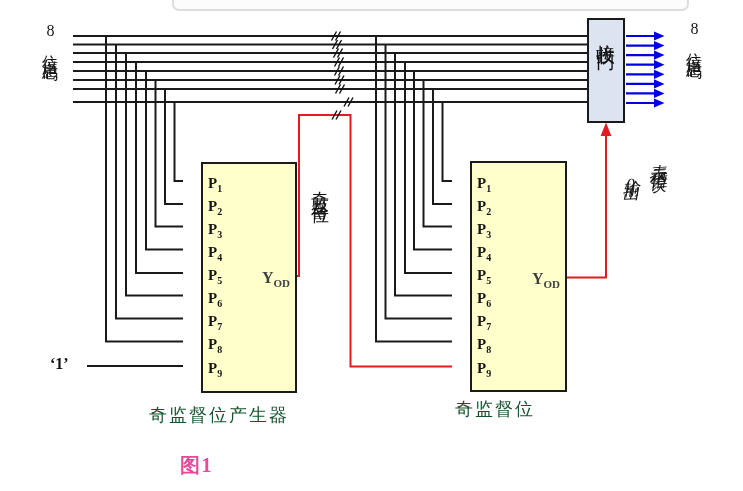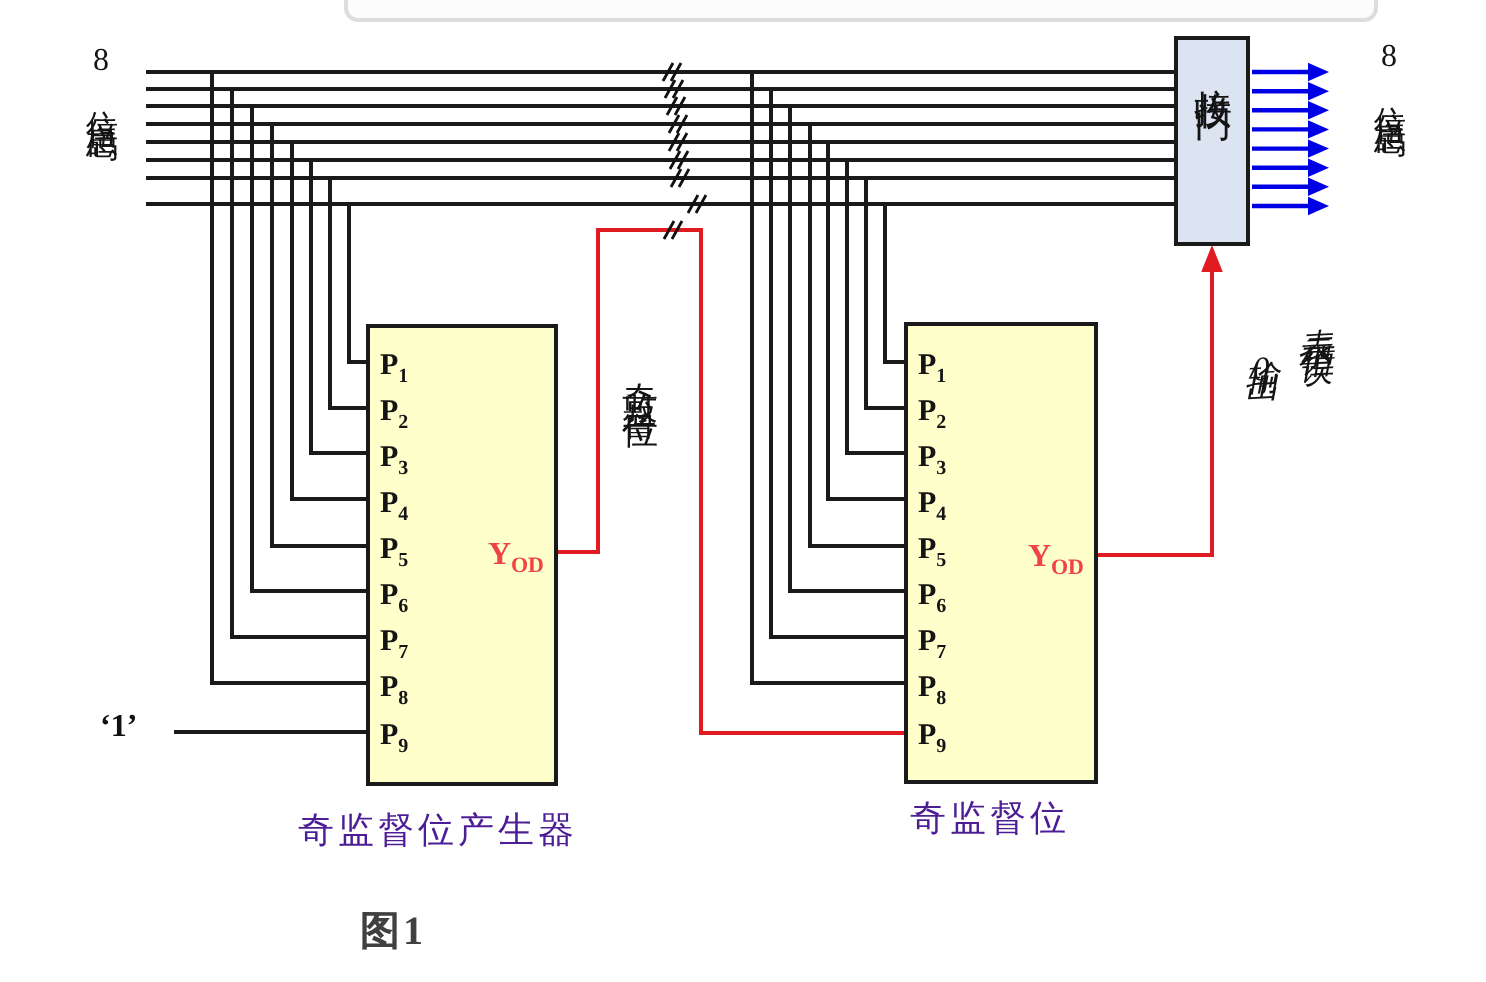--- a/index.html
+++ b/index.html
@@ -12,43 +12,43 @@
     position:absolute;left:172px;top:-17px;width:513px;height:24px;
     border:2px solid #dddddd;border-radius:7px;background:#fcfcfc;
   }
   .vtext{
     position:absolute;writing-mode:vertical-rl;text-orientation:upright;
     line-height:1;color:#141414;white-space:nowrap;
   }
   .bus-label{font-size:16px;letter-spacing:3.5px;}
   .parity-label{font-size:18px;letter-spacing:5px;}
   .chipbox{
-    position:absolute;background:#ffffcc;border:2.4px solid #1a1a1a;box-sizing:border-box;
+    position:absolute;background:#ffffcc;border:2.4px solid #1a1a1a;box-sizing:border-box;margin-left:18px;
   }
   .gatebox{
     position:absolute;background:#dce4f2;border:2.2px solid #1a1a1a;box-sizing:border-box;
     display:flex;justify-content:center;
   }
   .gate-label{font-size:19px;letter-spacing:3px;padding-top:9px;}
   .pin{
     position:absolute;left:5px;height:20px;line-height:20px;
     font-weight:bold;font-size:15px;color:#141414;
   }
   .pin sub{font-size:10px;line-height:0;}
   .yout{
     position:absolute;right:5px;height:22px;line-height:22px;
-    font-weight:bold;font-size:16px;color:#ef4444;
+    font-weight:bold;font-size:16px;color:#404040;
   }
   .yout sub{font-size:11px;line-height:0;}
   .const-one{position:absolute;left:50px;top:355px;font-weight:bold;font-size:16px;}
-  .chip-caption{position:absolute;font-size:18px;letter-spacing:2px;color:#4c1d95;}
+  .chip-caption{position:absolute;font-size:18px;letter-spacing:2px;color:#14532d;}
   .err-col{font-size:17px;letter-spacing:4px;font-style:italic;transform:rotate(-3deg);}
   .fig-caption{
     position:absolute;left:180px;top:452px;display:flex;gap:30px;
-    font-size:20px;font-weight:bold;letter-spacing:1.5px;color:#404040;justify-content:flex-end;
+    font-size:20px;font-weight:bold;letter-spacing:1.5px;color:#ec4899;justify-content:flex-end;
   }
 </style>
 </head>
 <body>
 
 <div class="stage">
 
   <div class="top-partial"></div>
 
   <svg class="wires" width="743" height="491" viewBox="0 0 743 491">

